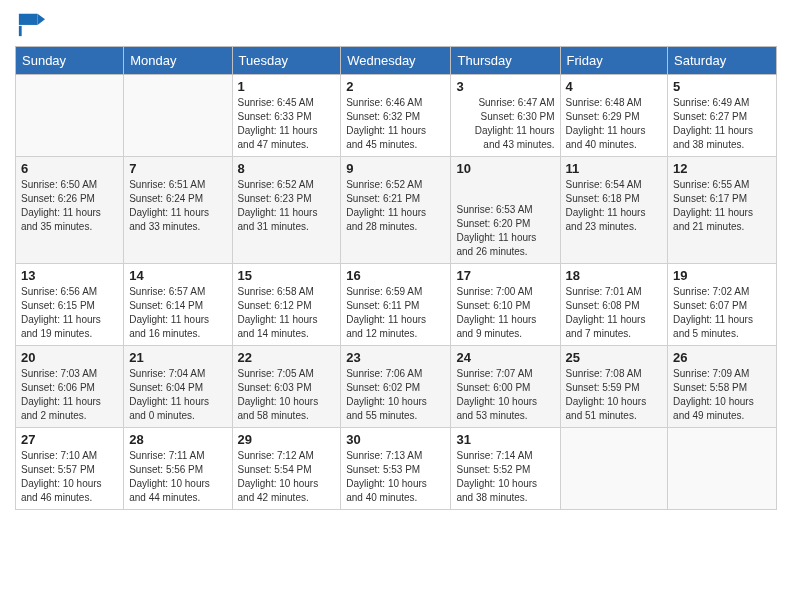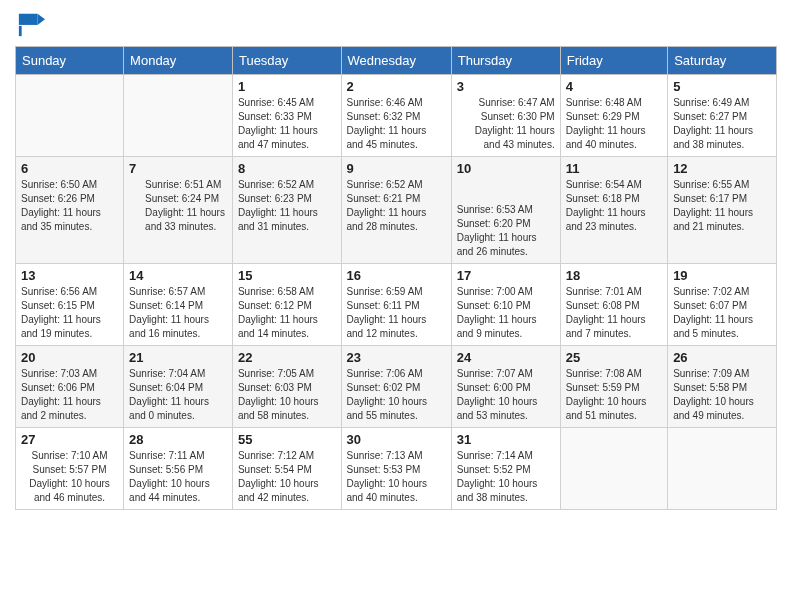--- a/index.html
+++ b/index.html
@@ -175,21 +175,21 @@
         </tr>
         <tr class="row-even">
           <td>
             <span class="day-num">6</span>
             <div class="day-info" style="white-space: pre-line;">Sunrise: 6:50 AM
 Sunset: 6:26 PM
 Daylight: 11 hours and 35 minutes.</div>
           </td>
           <td>
             <span class="day-num">7</span>
-            <div class="day-info" style="white-space: pre-line; margin-left: 16px;">Sunrise: 6:51 AM
+            <div class="day-info" style="white-space: pre-line;">Sunrise: 6:51 AM
 Sunset: 6:24 PM
 Daylight: 11 hours and 33 minutes.</div>
           </td>
           <td>
             <span class="day-num">8</span>
             <div class="day-info" style="white-space: pre-line;">Sunrise: 6:52 AM
 Sunset: 6:23 PM
 Daylight: 11 hours and 31 minutes.</div>
           </td>
           <td>
@@ -301,32 +301,32 @@
           <td>
             <span class="day-num">26</span>
             <div class="day-info" style="white-space: pre-line;">Sunrise: 7:09 AM
 Sunset: 5:58 PM
 Daylight: 10 hours and 49 minutes.</div>
           </td>
         </tr>
         <tr class="row-odd">
           <td>
             <span class="day-num">27</span>
-            <div class="day-info" style="white-space: pre-line; text-align: center;">Sunrise: 7:10 AM
+            <div class="day-info" style="white-space: pre-line;">Sunrise: 7:10 AM
 Sunset: 5:57 PM
 Daylight: 10 hours and 46 minutes.</div>
           </td>
           <td>
             <span class="day-num">28</span>
             <div class="day-info" style="white-space: pre-line;">Sunrise: 7:11 AM
 Sunset: 5:56 PM
 Daylight: 10 hours and 44 minutes.</div>
           </td>
           <td>
-            <span class="day-num">55</span>
+            <span class="day-num">29</span>
             <div class="day-info" style="white-space: pre-line;">Sunrise: 7:12 AM
 Sunset: 5:54 PM
 Daylight: 10 hours and 42 minutes.</div>
           </td>
           <td>
             <span class="day-num">30</span>
             <div class="day-info" style="white-space: pre-line;">Sunrise: 7:13 AM
 Sunset: 5:53 PM
 Daylight: 10 hours and 40 minutes.</div>
           </td>

